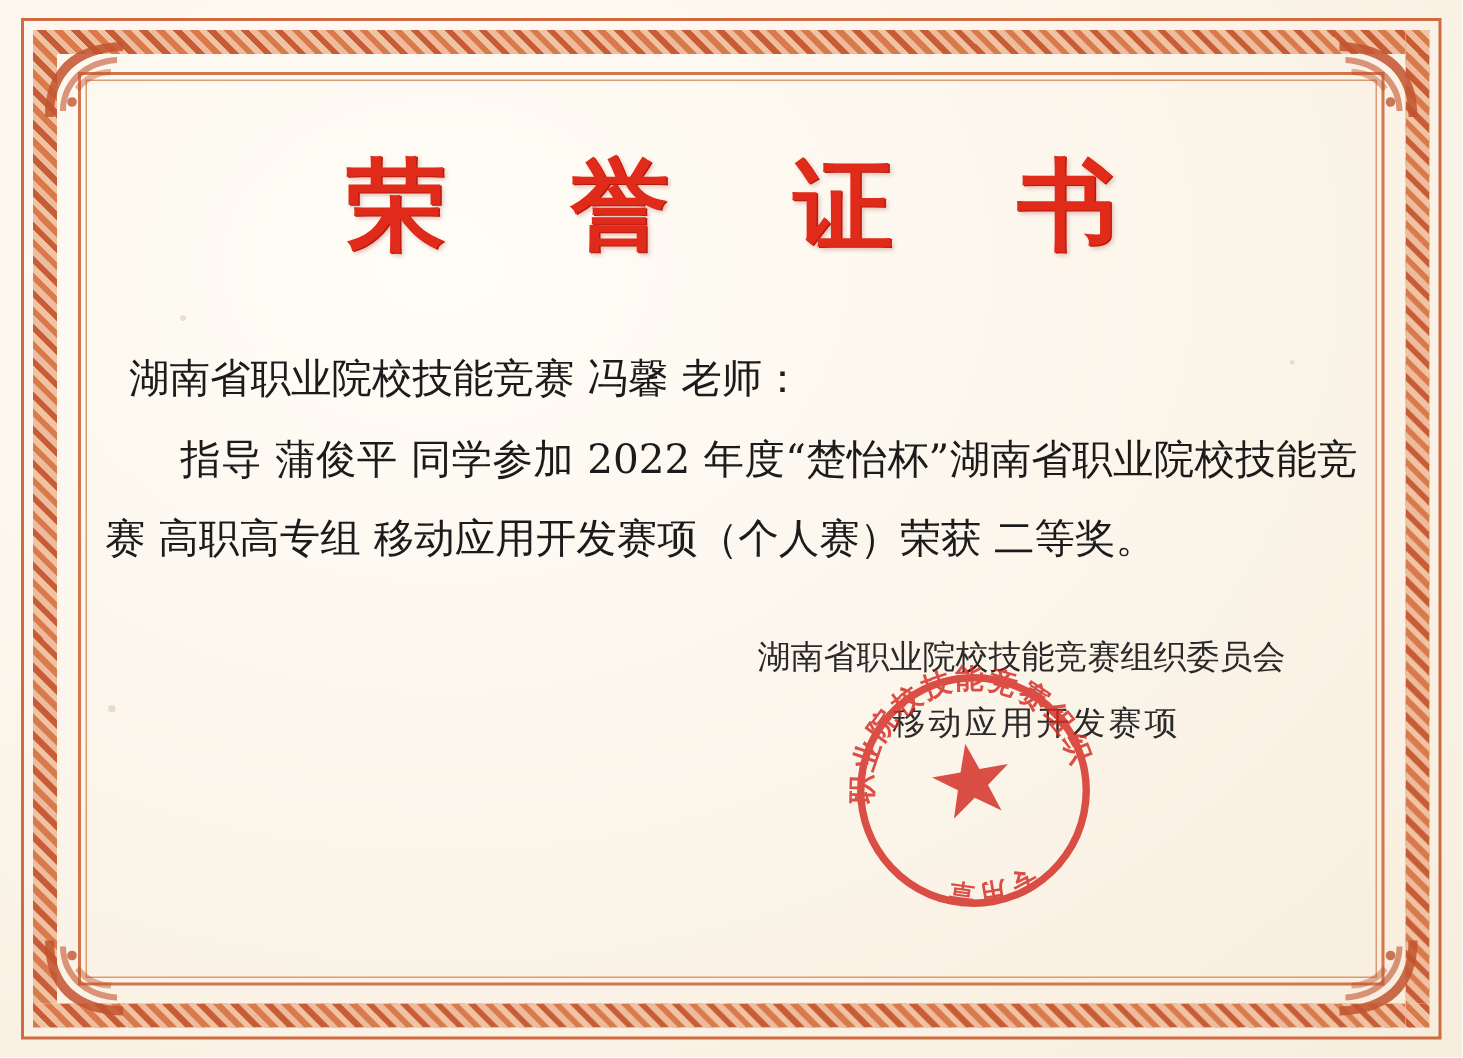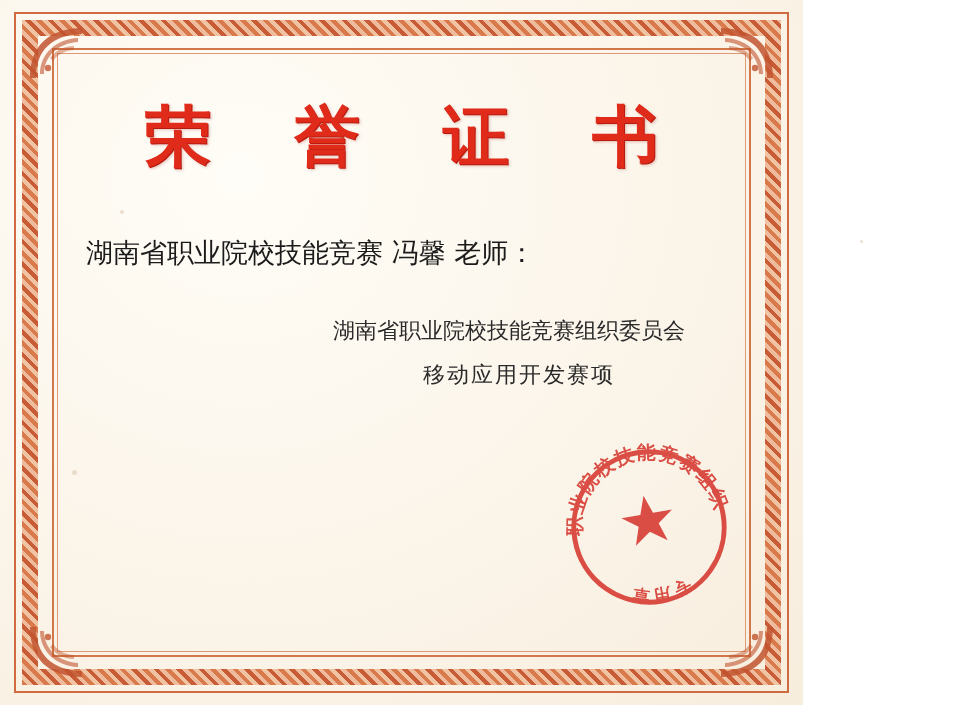--- a/index.html
+++ b/index.html
@@ -10,21 +10,21 @@
     width: 975px;
     height: 705px;
     overflow: hidden;
     background: #ffffff;
     font-family: "Liberation Serif", serif;
   }
 
   
   .certificate {
     position: relative;
-    width: 803px;
+    width: 975px;
     height: 705px;
     box-sizing: border-box;
     background:
       radial-gradient(ellipse at 30% 25%, #fffdf7 0%, #fcf6ec 45%, #f7eddd 100%);
   }
 
   
   .border-outer {
     position: absolute;
     left: 14px;
@@ -193,20 +193,23 @@
   <div class="speck" style="left:120px;top:210px;width:4px;height:4px;"></div>
   <div class="speck" style="left:72px;top:470px;width:5px;height:5px;"></div>
   <div class="speck" style="left:860px;top:240px;width:3px;height:3px;"></div>
 
   <div class="content">
 
     <div class="title">荣 誉 证 书</div>
 
     <div class="body-text">
       <div class="salutation">湖南省职业院校技能竞赛  冯馨  老师：</div>
+      <div class="para">
+        <span class="indent"></span><span>指导 蒲俊平 同学参加 2022 年度“楚怡杯”湖南省职业院校技能竞赛 高职高专组 移动应用开发赛项（个人赛）荣获 二等奖。</span>
+      </div>
     </div>
 
     <div class="signature">
       <div>湖南省职业院校技能竞赛组织委员会</div>
       <div class="sig-date">移动应用开发赛项</div>
     </div>
 
   </div>
 
   <div class="seal">

